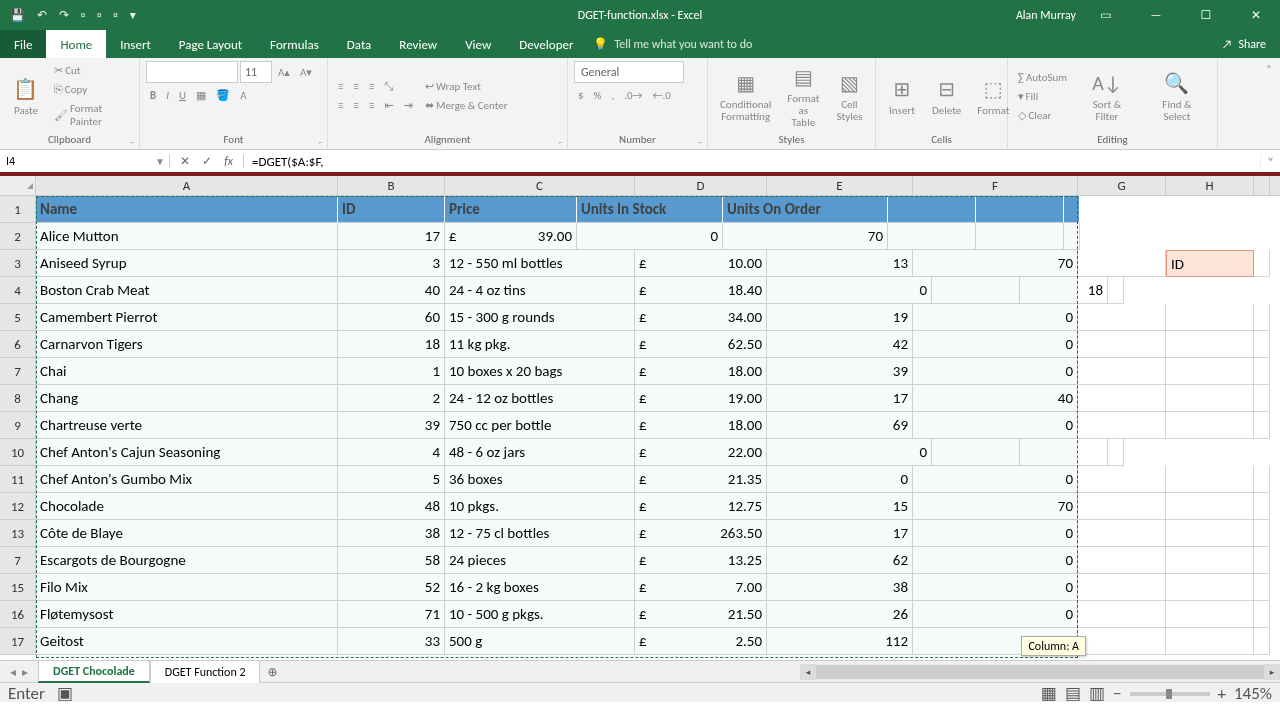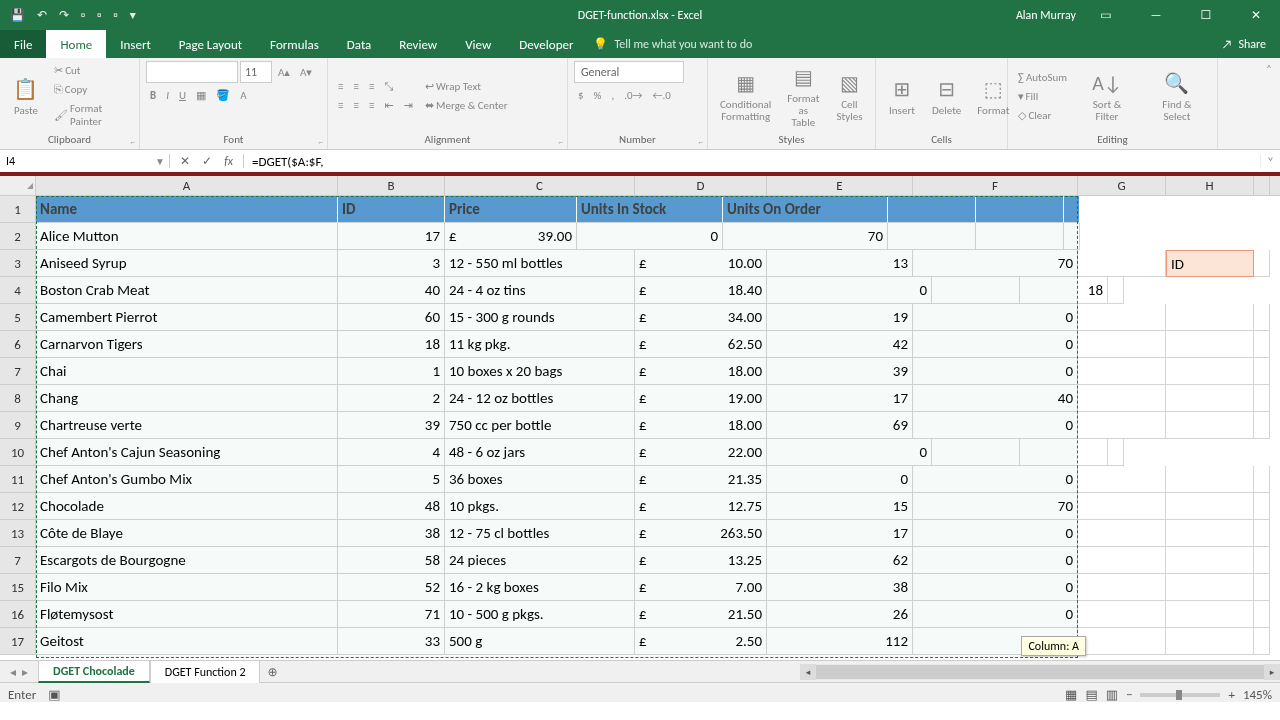--- a/index.html
+++ b/index.html
@@ -70,21 +70,21 @@
 .sheet-tabs { height: 22px; background: #f0f0f0; display: flex; align-items: center; border-top: 1px solid #ccc; font-size: 12px; }
 .st-nav { padding: 0 10px; color: #888; display:flex; gap:6px; }
 .st-tab { padding: 0 14px; height: 22px; display: flex; align-items: center; background: #fff; border-right: 1px solid #ccc; border-left:1px solid #ccc; }
 .st-tab.active { border-bottom: 2px solid #217346; color: #217346; font-weight: bold; }
 .st-add { width: 24px; text-align: center; color: #666; }
 .hscroll { margin-left: auto; width: 480px; height: 16px; background: #e8e8e8; display: flex; align-items: center; position: relative; }
 .hscroll .arrow { width: 16px; height: 16px; background: #ddd; display:flex; align-items:center; justify-content:center; font-size:9px; color:#555; }
 .hscroll .thumb { position:absolute; left:16px; right:16px; top:1px; bottom:1px; background:#ccc; }
 
 
-.status-bar { height: 20px; background: #f0f0f0; border-top: 1px solid #ccc; display: flex; align-items: flex-end; font-size: 13px; color: #555; padding: 0 8px; }
+.status-bar { height: 20px; background: #f0f0f0; border-top: 1px solid #ccc; display: flex; align-items: flex-start; font-size: 17px; color: #555; padding: 0 8px; }
 .status-bar .right { margin-left: auto; display: flex; align-items: center; gap: 8px; }
 .zoom-slider { width: 80px; height: 4px; background: #ccc; position: relative; }
 .zoom-slider::after { content: ''; position: absolute; width: 6px; height: 10px; background: #888; left: 45%; top: -3px; }
 </style>
 </head>
 <body>
 
 <div class="title-bar">
   <div class="qat">
     <span>💾</span>

